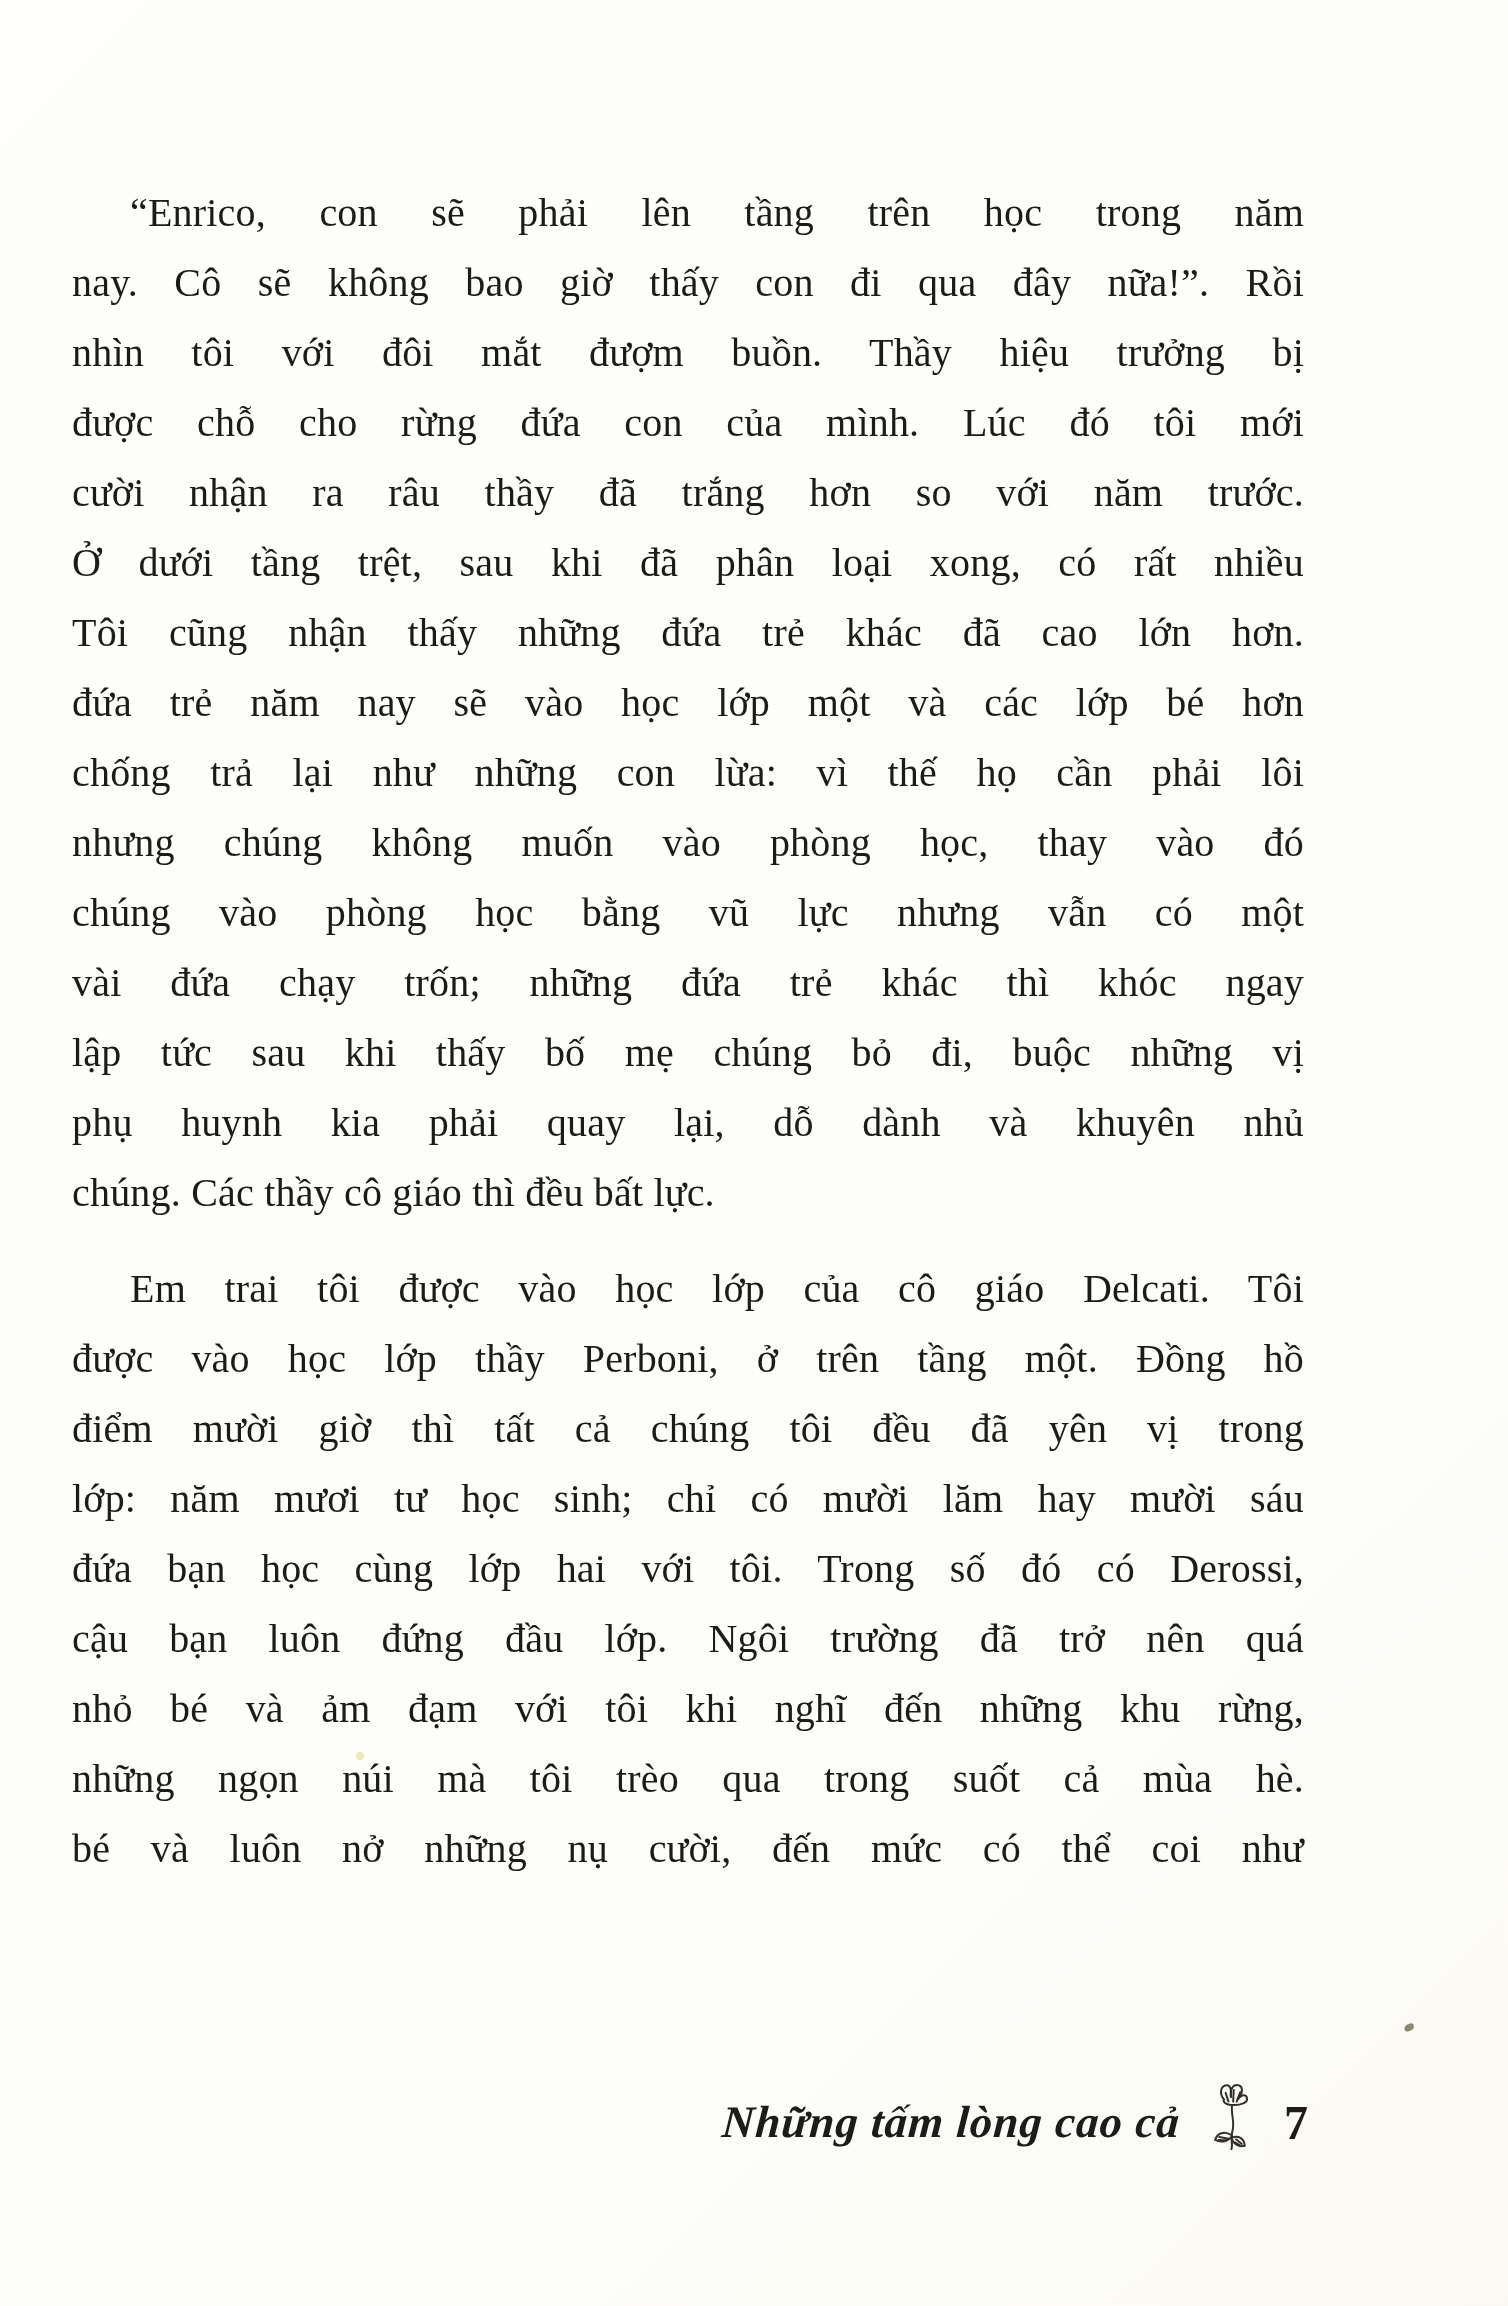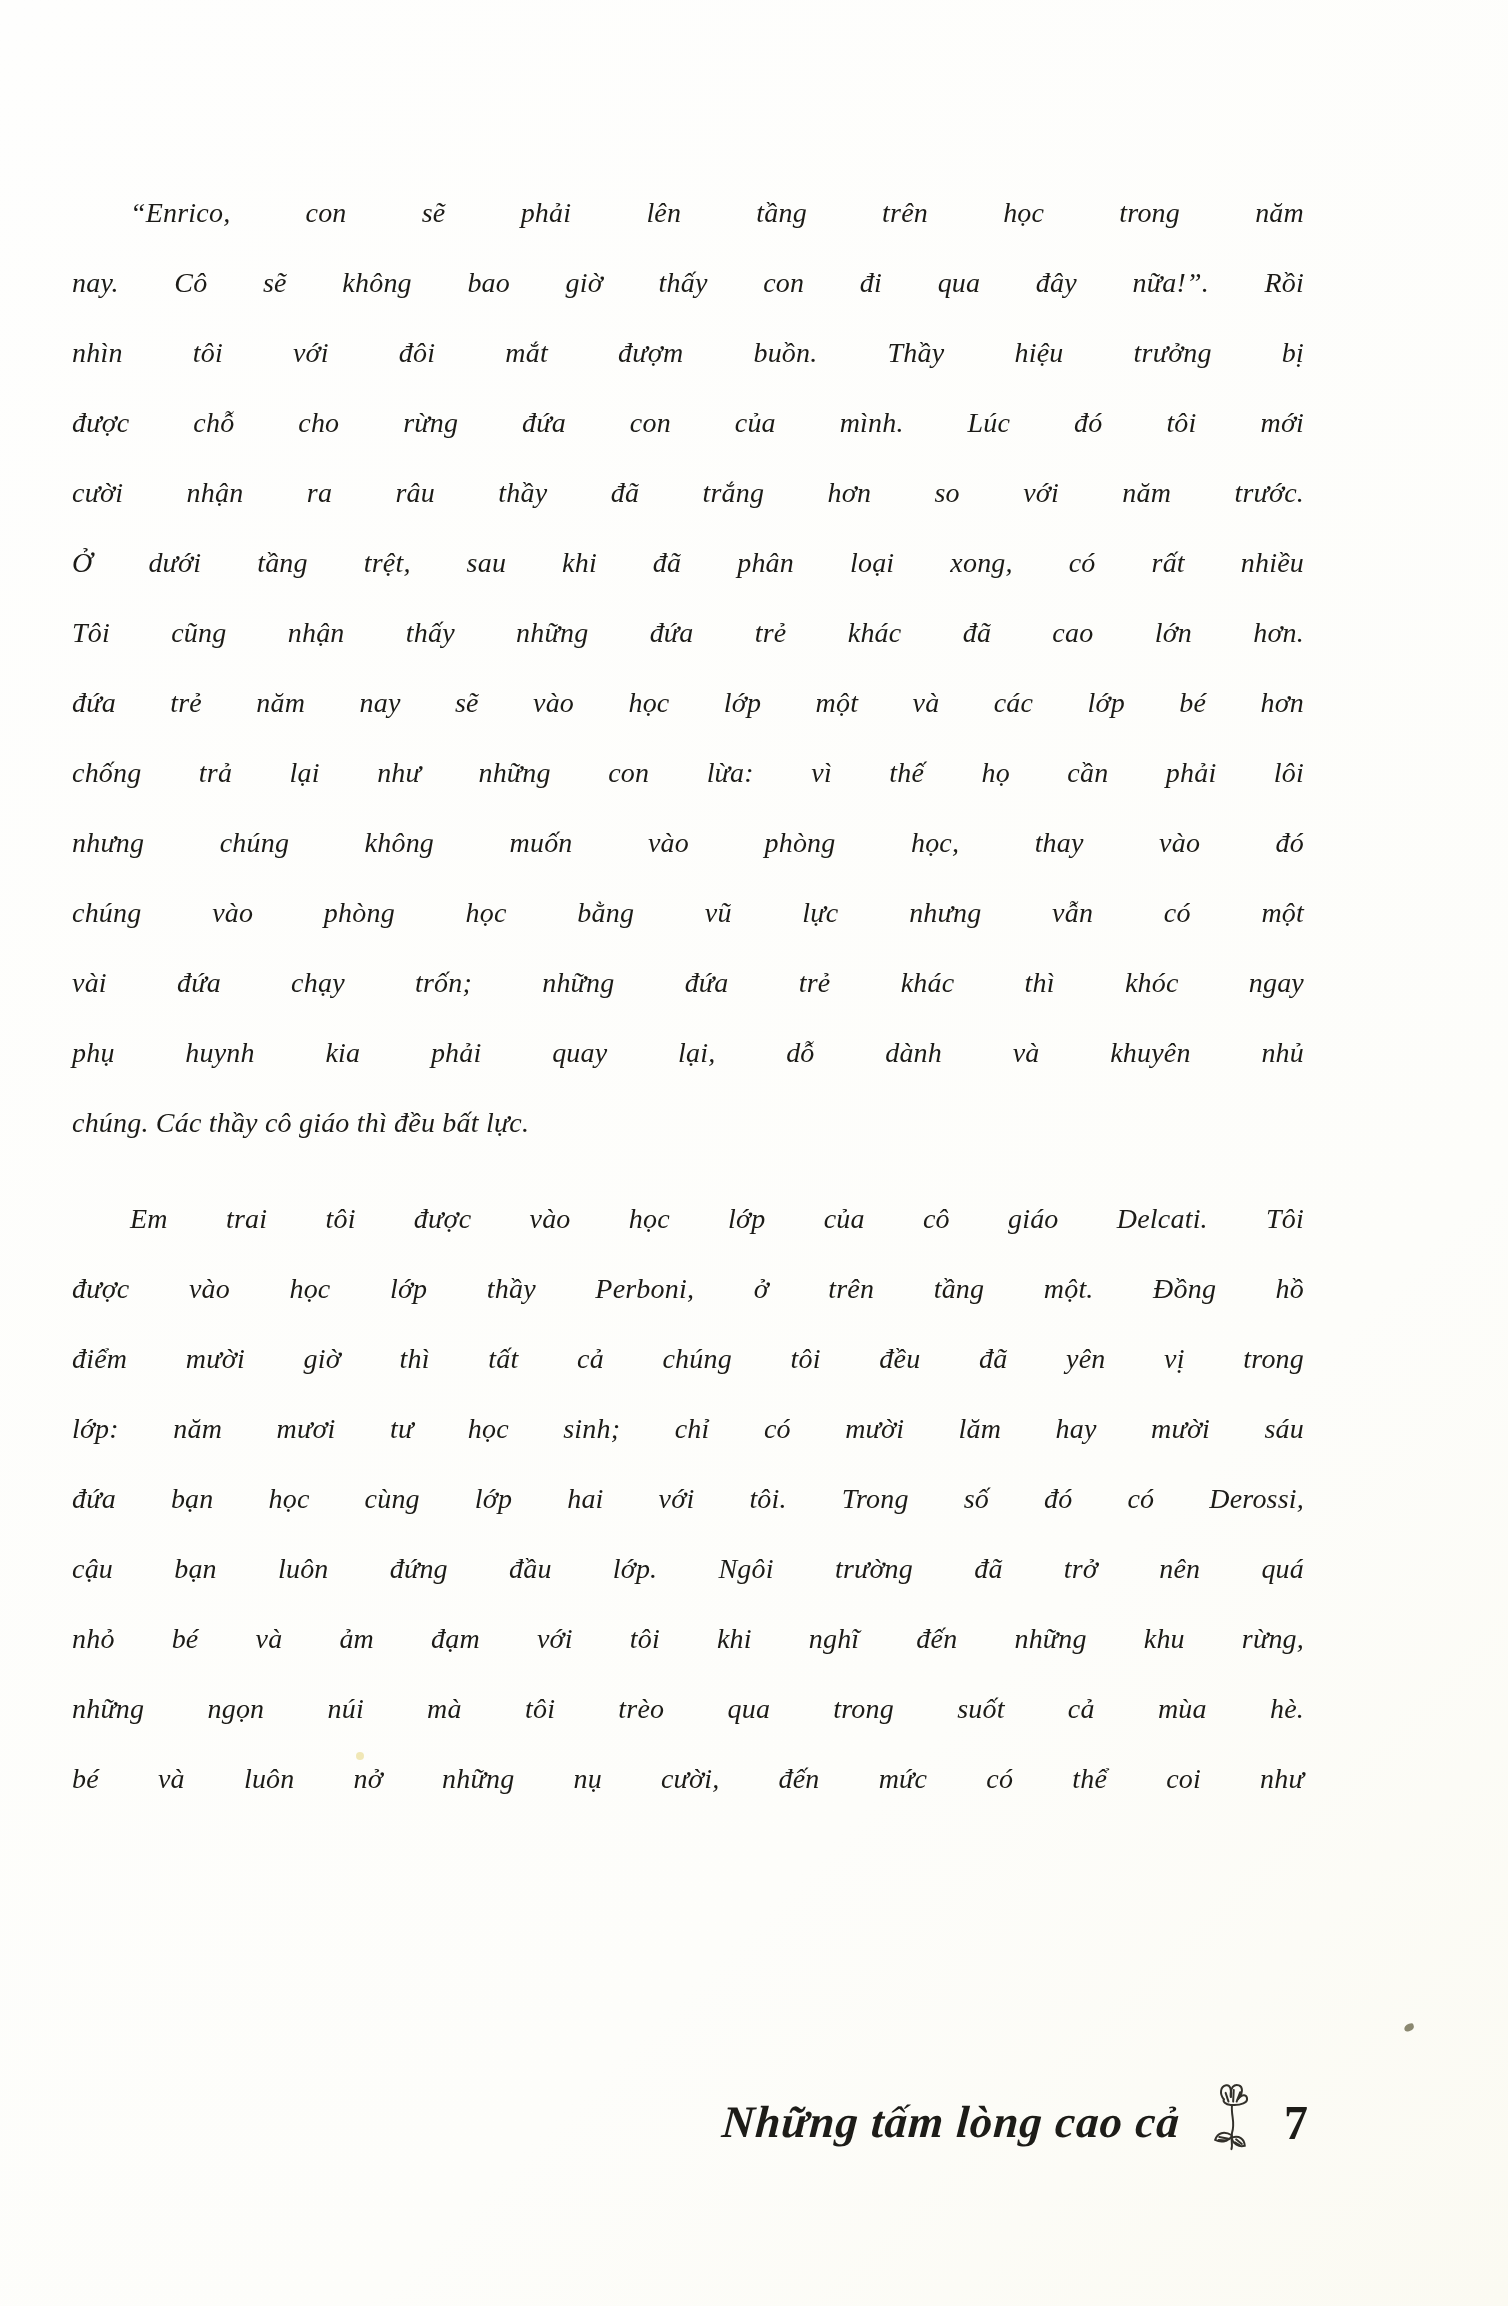--- a/index.html
+++ b/index.html
@@ -26,27 +26,26 @@
     left: 72px;
     top: 178px;
     width: 1232px;
   }
   .paragraph + .paragraph {
     margin-top: 26px;
   }
   .line {
     height: 70px;
     line-height: 70px;
-    font-size: 28px;
+    font-size: 40px;
     letter-spacing: 0.2px;
     white-space: normal;
     text-align: justify;
     text-align-last: justify;
     color: #1c1b17;
-    font-style: italic;
   }
   .line.first {
     text-indent: 58px;
   }
   .line.no-justify-last {
     text-align-last: left;
   }
   .page-footer {
     position: absolute;
     top: 2080px;
@@ -111,20 +110,21 @@
         <div class="line">nhìn tôi với đôi mắt đượm buồn. Thầy hiệu trưởng bị</div>
         <div class="line">được chỗ cho rừng đứa con của mình. Lúc đó tôi mới</div>
         <div class="line">cười nhận ra râu thầy đã trắng hơn so với năm trước.</div>
         <div class="line">Ở dưới tầng trệt, sau khi đã phân loại xong, có rất nhiều</div>
         <div class="line">Tôi cũng nhận thấy những đứa trẻ khác đã cao lớn hơn.</div>
         <div class="line">đứa trẻ năm nay sẽ vào học lớp một và các lớp bé hơn</div>
         <div class="line">chống trả lại như những con lừa: vì thế họ cần phải lôi</div>
         <div class="line">nhưng chúng không muốn vào phòng học, thay vào đó</div>
         <div class="line">chúng vào phòng học bằng vũ lực nhưng vẫn có một</div>
         <div class="line">vài đứa chạy trốn; những đứa trẻ khác thì khóc ngay</div>
+        <div class="line">lập tức sau khi thấy bố mẹ chúng bỏ đi, buộc những vị</div>
         <div class="line">phụ huynh kia phải quay lại, dỗ dành và khuyên nhủ</div>
         <div class="line no-justify-last">chúng. Các thầy cô giáo thì đều bất lực.</div>
       </div>
       <div class="paragraph">
         <div class="line first">Em trai tôi được vào học lớp của cô giáo Delcati. Tôi</div>
         <div class="line">được vào học lớp thầy Perboni, ở trên tầng một. Đồng hồ</div>
         <div class="line">điểm mười giờ thì tất cả chúng tôi đều đã yên vị trong</div>
         <div class="line">lớp: năm mươi tư học sinh; chỉ có mười lăm hay mười sáu</div>
         <div class="line">đứa bạn học cùng lớp hai với tôi. Trong số đó có Derossi,</div>
         <div class="line">cậu bạn luôn đứng đầu lớp. Ngôi trường đã trở nên quá</div>

